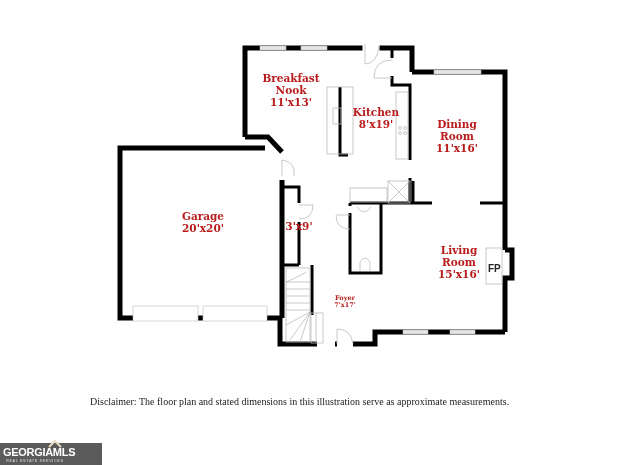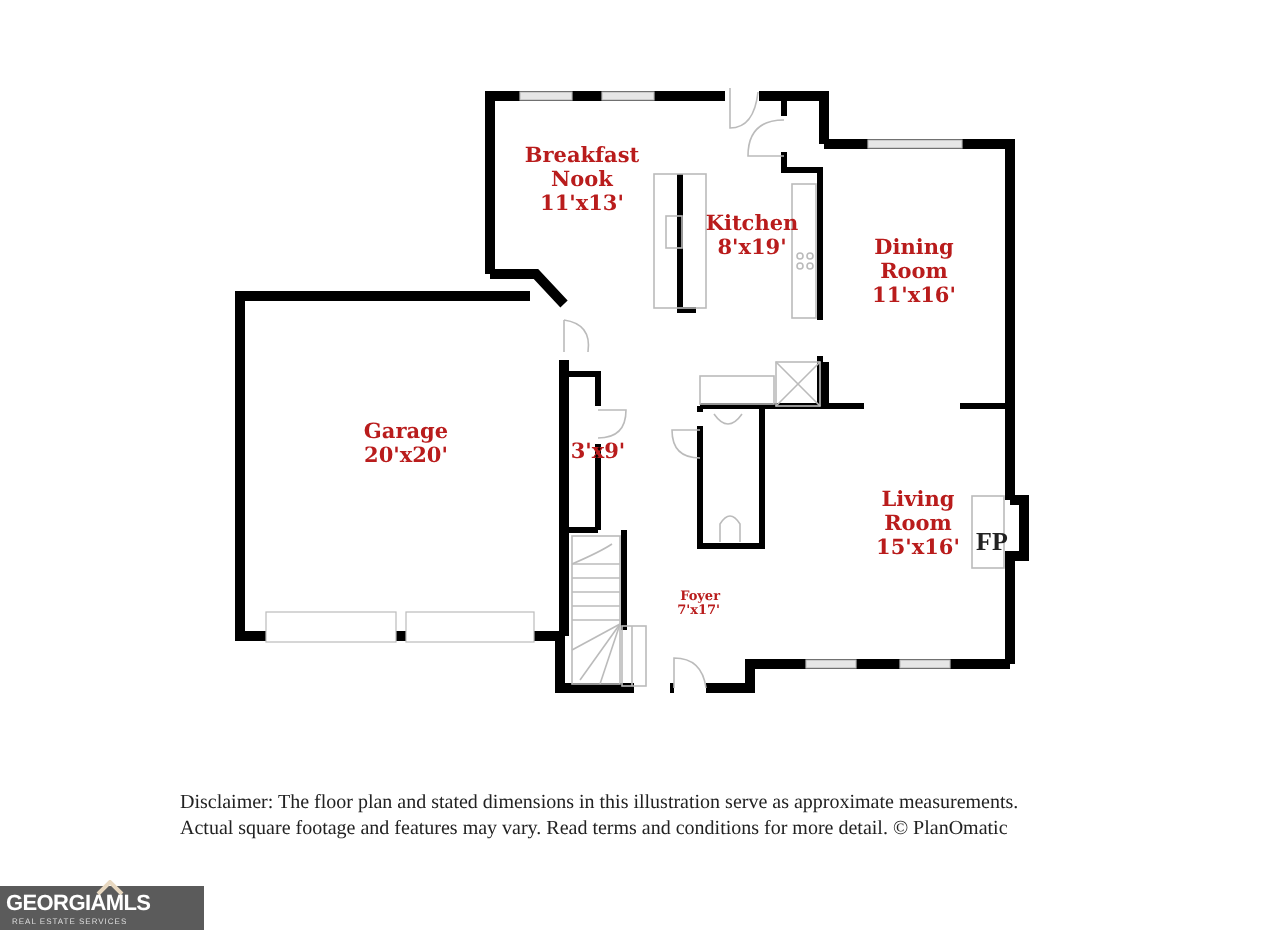--- a/index.html
+++ b/index.html
@@ -1,22 +1,22 @@
 <!DOCTYPE html>
 <html><head>
 <meta charset="utf-8">
 <style>
   html, body { margin:0; padding:0; background:#ffffff; }
   body { width:640px; height:465px; position:relative; overflow:hidden; font-family:"DejaVu Serif", serif; }
   #plan { position:absolute; left:0; top:0; width:640px; height:465px; }
   .lbl { position:absolute; text-align:center; font-family:"DejaVu Serif", serif; font-weight:bold; color:#b91c1c; line-height:12px; }
   .lbl .n { display:block; font-size:10.5px; }
   .lbl .d { display:block; font-size:10.5px; }
-  .small .n, .small .d { font-size:6.5px; line-height:7px;text-align:right; }
-  .fp { position:absolute; font-size:13px; font-weight:bold; color:#222; font-family:Liberation Serif, serif; }
+  .small .n, .small .d { font-size:6.5px; line-height:7px; }
+  .fp { position:absolute; font-size:10px; font-weight:bold; color:#222; font-family:Liberation Sans, sans-serif; }
   .disclaimer { position:absolute; left:90px; top:396px; width:480px; text-align:left; font-family:"Liberation Serif", serif; font-size:10px; line-height:12.5px; color:#222; }
   .logo { position:absolute; left:0; top:443px; width:70px; height:22px; background:#5b5b5b; color:#fff; font-family:"Liberation Sans", sans-serif;padding-left:32px; }
   .logo .brand { position:absolute; left:3px; top:3px; font-size:11px; font-weight:bold; letter-spacing:-0.3px; }
   .logo .sub { position:absolute; left:6px; top:15px; font-size:4px; letter-spacing:0.5px; color:#ddd; }
   .logo .roof { position:absolute; left:48px; top:-3px; width:14px; height:8px; }
 </style>
 </head>
 <body>
 
 <svg id="plan" viewBox="0 0 640 465" xmlns="http://www.w3.org/2000/svg">
@@ -148,21 +148,20 @@
 
 <div class="lbl small" style="left:330px;top:295px;width:30px;">
   <span class="n">Foyer</span>
   <span class="d">7'x17'</span>
 </div>
 
 <div class="fp" style="left:488px;top:263px;">FP</div>
 
 <div class="disclaimer">
   <div>Disclaimer: The floor plan and stated dimensions in this illustration serve as approximate measurements.</div>
-  <div>Actual square footage and features may vary. Read terms and conditions for more detail. © PlanOmatic</div>
 </div>
 
 <div class="logo">
   <svg class="roof" viewBox="0 0 14 8">
       <polyline points="1,7 7,1 13,7" fill="none" stroke="#e8d8c0" stroke-width="2"></polyline>
     </svg>
   <span class="brand">GEORGIAMLS</span>
   <span class="sub">REAL ESTATE SERVICES</span>
 </div>
 

